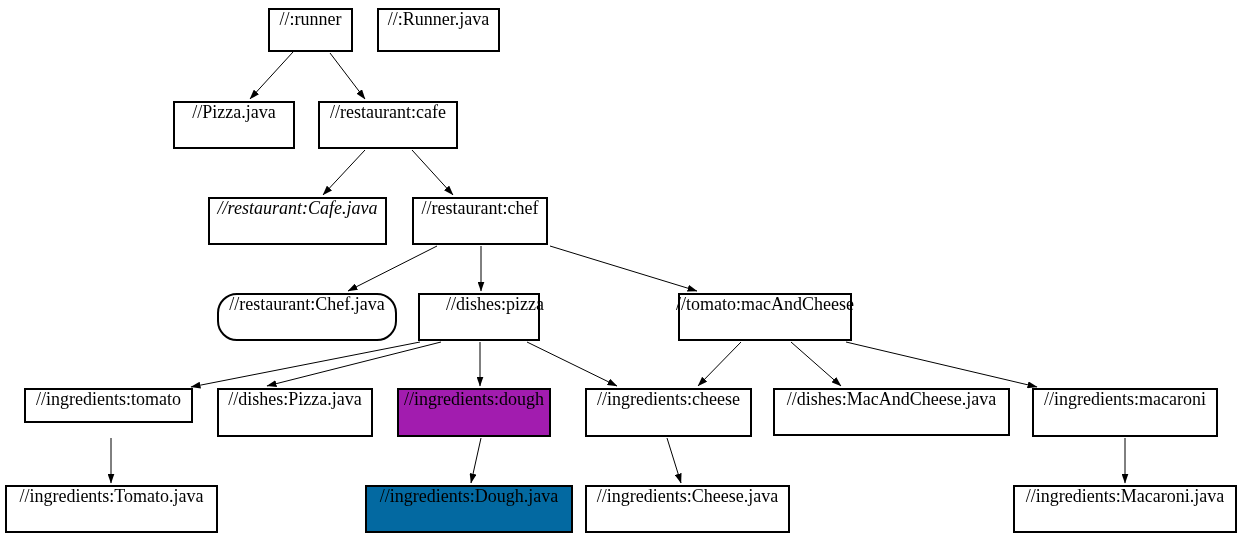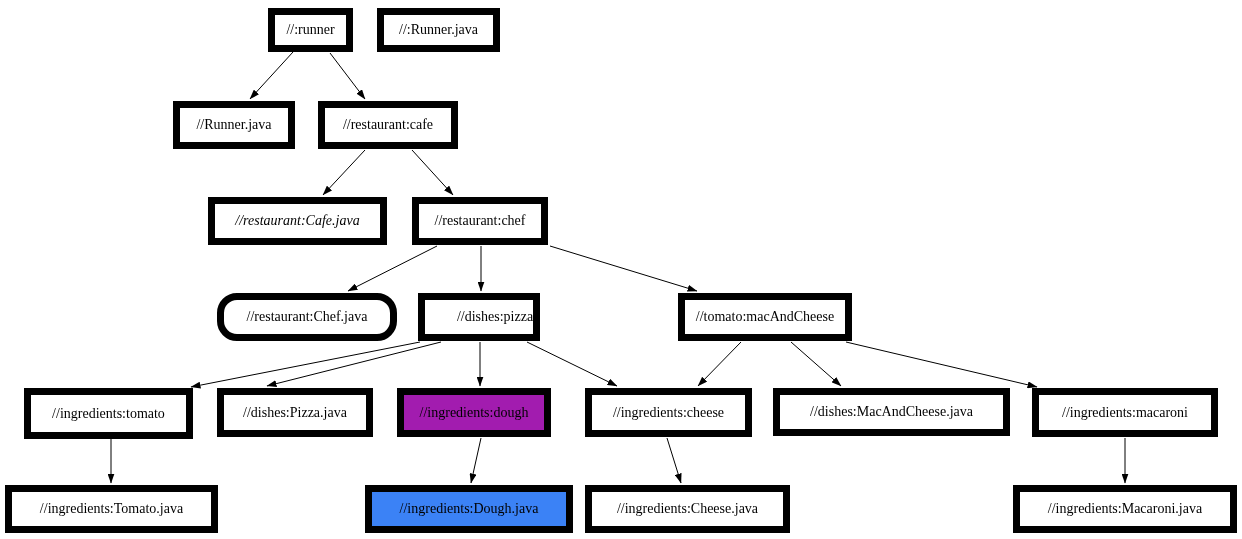--- a/index.html
+++ b/index.html
@@ -17,26 +17,25 @@
   }
   #edge-layer {
     position: absolute;
     top: 0;
     left: 0;
   }
   .node {
     position: absolute;
     box-sizing: border-box;
     background: #ffffff;
-    border: 7px solid #0f766e;
+    border: 2px solid #0f766e;
     display: flex;
-    align-items: center;
     justify-content: center;
     color: #000000;
-    font-size: 14px;
+    font-size: 18px;
     white-space: nowrap;
     line-height: 1;
   }
 </style>
 </head>
 <body>
 
 <div id="canvas">
   <svg id="edge-layer" width="1242" height="539" viewBox="0 0 1242 539" xmlns="http://www.w3.org/2000/svg">
     <defs>
@@ -66,62 +65,62 @@
       </g>
   </svg>
   <div id="node-layer">
       <div class="node" style="left: 268px; top: 8px; width: 85px; height: 44px; background: rgb(255, 255, 255); border-color: rgb(0, 0, 0);">
         <span>//:runner</span>
       </div>
       <div class="node" style="left: 377px; top: 8px; width: 123px; height: 44px; background: rgb(255, 255, 255); border-color: rgb(0, 0, 0);">
         <span>//:Runner.java</span>
       </div>
       <div class="node" style="left: 173px; top: 101px; width: 122px; height: 48px; background: rgb(255, 255, 255); border-color: rgb(0, 0, 0);">
-        <span>//Runner.java</span>
+        <span>//Pizza.java</span>
       </div>
       <div class="node" style="left: 318px; top: 101px; width: 140px; height: 48px; background: rgb(255, 255, 255); border-color: rgb(0, 0, 0);">
         <span>//restaurant:cafe</span>
       </div>
       <div class="node" style="left: 208px; top: 197px; width: 179px; height: 48px; background: rgb(255, 255, 255); border-color: rgb(0, 0, 0); font-style: italic;">
         <span>//restaurant:Cafe.java</span>
       </div>
       <div class="node" style="left: 412px; top: 197px; width: 136px; height: 48px; background: rgb(255, 255, 255); border-color: rgb(0, 0, 0);">
         <span>//restaurant:chef</span>
       </div>
       <div class="node" style="left: 217px; top: 293px; width: 180px; height: 48px; background: rgb(255, 255, 255); border-color: rgb(0, 0, 0); border-radius: 20px;">
         <span>//restaurant:Chef.java</span>
       </div>
       <div class="node" style="left: 418px; top: 293px; width: 122px; height: 48px; background: rgb(255, 255, 255); border-color: rgb(0, 0, 0); padding-left: 32px;">
         <span>//dishes:pizza</span>
       </div>
       <div class="node" style="left: 678px; top: 293px; width: 174px; height: 48px; background: rgb(255, 255, 255); border-color: rgb(0, 0, 0);">
         <span>//tomato:macAndCheese</span>
       </div>
-      <div class="node" style="left: 24px; top: 388px; width: 169px; height: 51px; background: rgb(255, 255, 255); border-color: rgb(0, 0, 0);">
+      <div class="node" style="left: 24px; top: 388px; width: 169px; height: 35px; background: rgb(255, 255, 255); border-color: rgb(0, 0, 0);">
         <span>//ingredients:tomato</span>
       </div>
       <div class="node" style="left: 217px; top: 388px; width: 156px; height: 49px; background: rgb(255, 255, 255); border-color: rgb(0, 0, 0);">
         <span>//dishes:Pizza.java</span>
       </div>
       <div class="node" style="left: 397px; top: 388px; width: 154px; height: 49px; background: #a21caf; border-color: rgb(0, 0, 0);">
         <span>//ingredients:dough</span>
       </div>
       <div class="node" style="left: 585px; top: 388px; width: 167px; height: 49px; background: rgb(255, 255, 255); border-color: rgb(0, 0, 0);">
         <span>//ingredients:cheese</span>
       </div>
       <div class="node" style="left: 773px; top: 388px; width: 237px; height: 48px; background: rgb(255, 255, 255); border-color: rgb(0, 0, 0);">
         <span>//dishes:MacAndCheese.java</span>
       </div>
       <div class="node" style="left: 1032px; top: 388px; width: 186px; height: 49px; background: rgb(255, 255, 255); border-color: rgb(0, 0, 0);">
         <span>//ingredients:macaroni</span>
       </div>
       <div class="node" style="left: 5px; top: 485px; width: 213px; height: 48px; background: rgb(255, 255, 255); border-color: rgb(0, 0, 0);">
         <span>//ingredients:Tomato.java</span>
       </div>
-      <div class="node" style="left: 365px; top: 485px; width: 208px; height: 48px; background: #3b82f6; border-color: rgb(0, 0, 0);">
+      <div class="node" style="left: 365px; top: 485px; width: 208px; height: 48px; background: #0369a1; border-color: rgb(0, 0, 0);">
         <span>//ingredients:Dough.java</span>
       </div>
       <div class="node" style="left: 585px; top: 485px; width: 205px; height: 48px; background: rgb(255, 255, 255); border-color: rgb(0, 0, 0);">
         <span>//ingredients:Cheese.java</span>
       </div>
       <div class="node" style="left: 1013px; top: 485px; width: 224px; height: 48px; background: rgb(255, 255, 255); border-color: rgb(0, 0, 0);">
         <span>//ingredients:Macaroni.java</span>
       </div>
     </div>
 </div>

